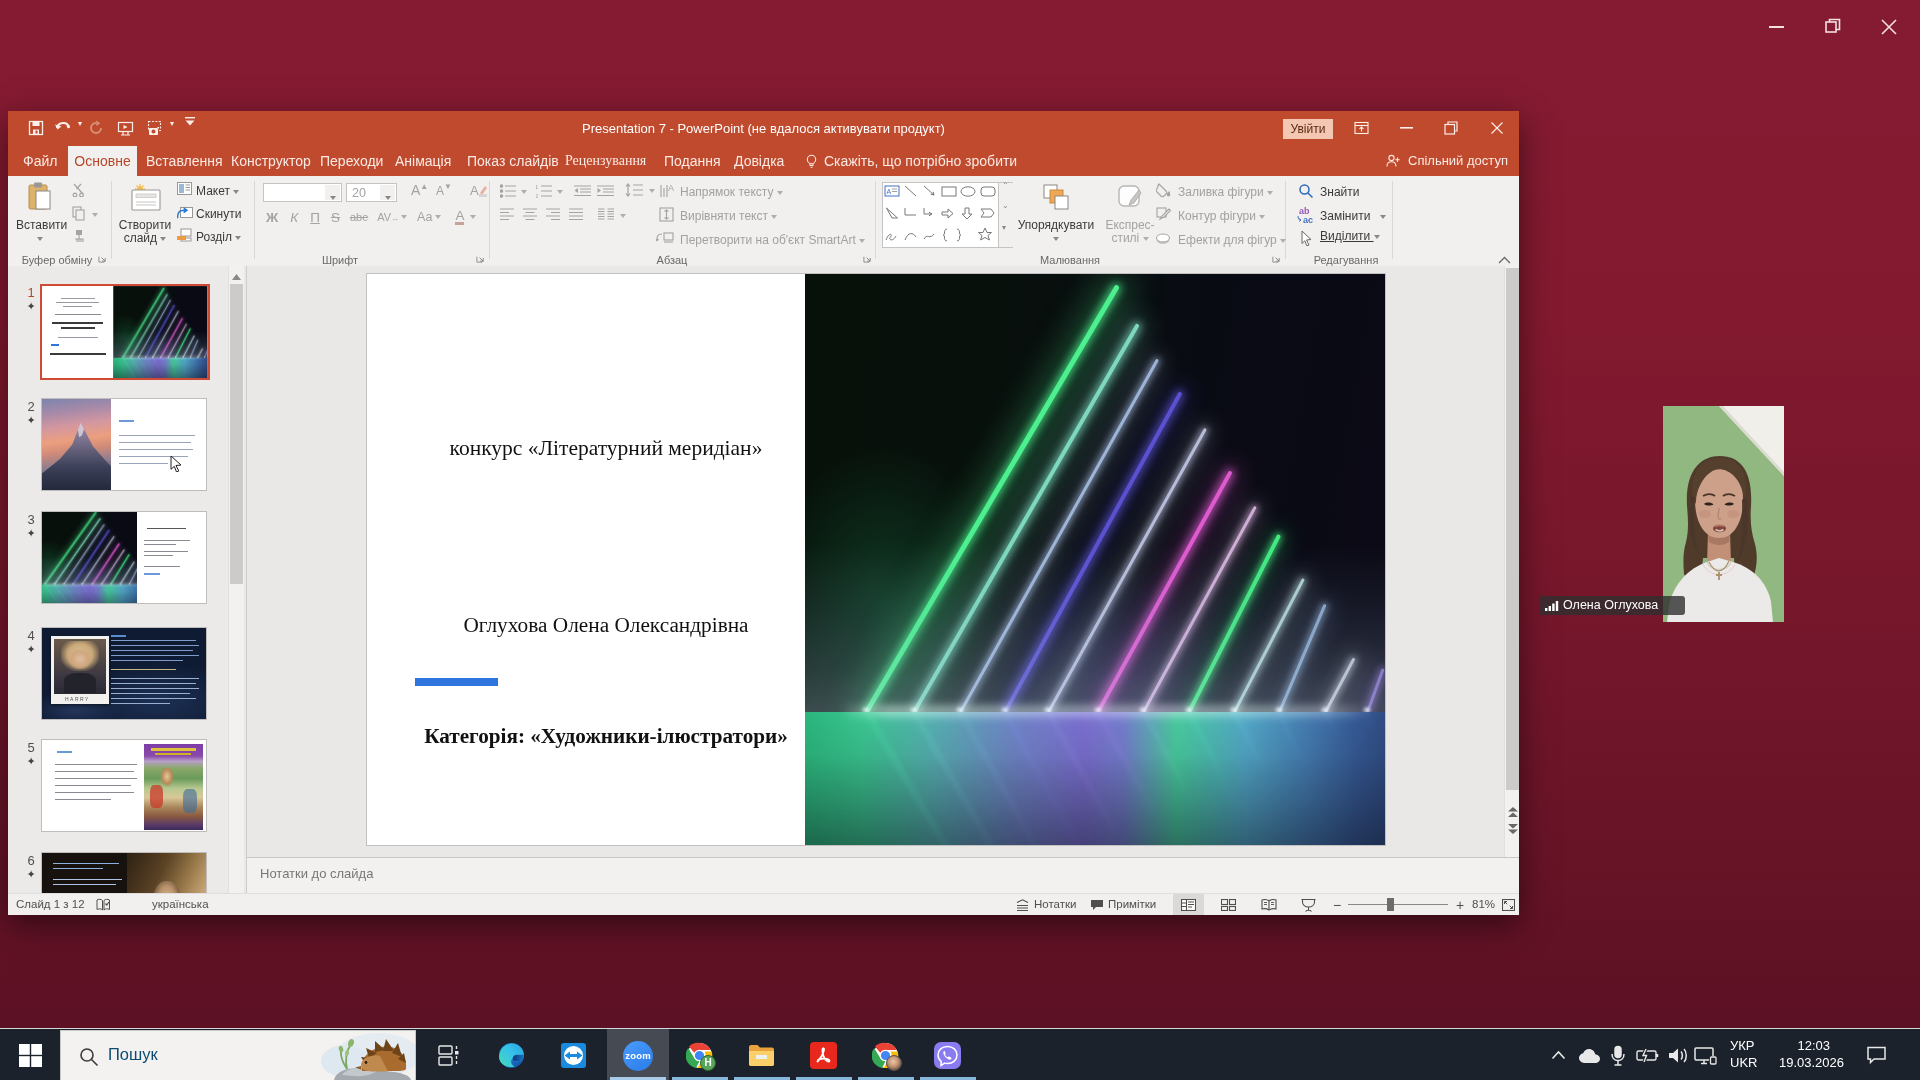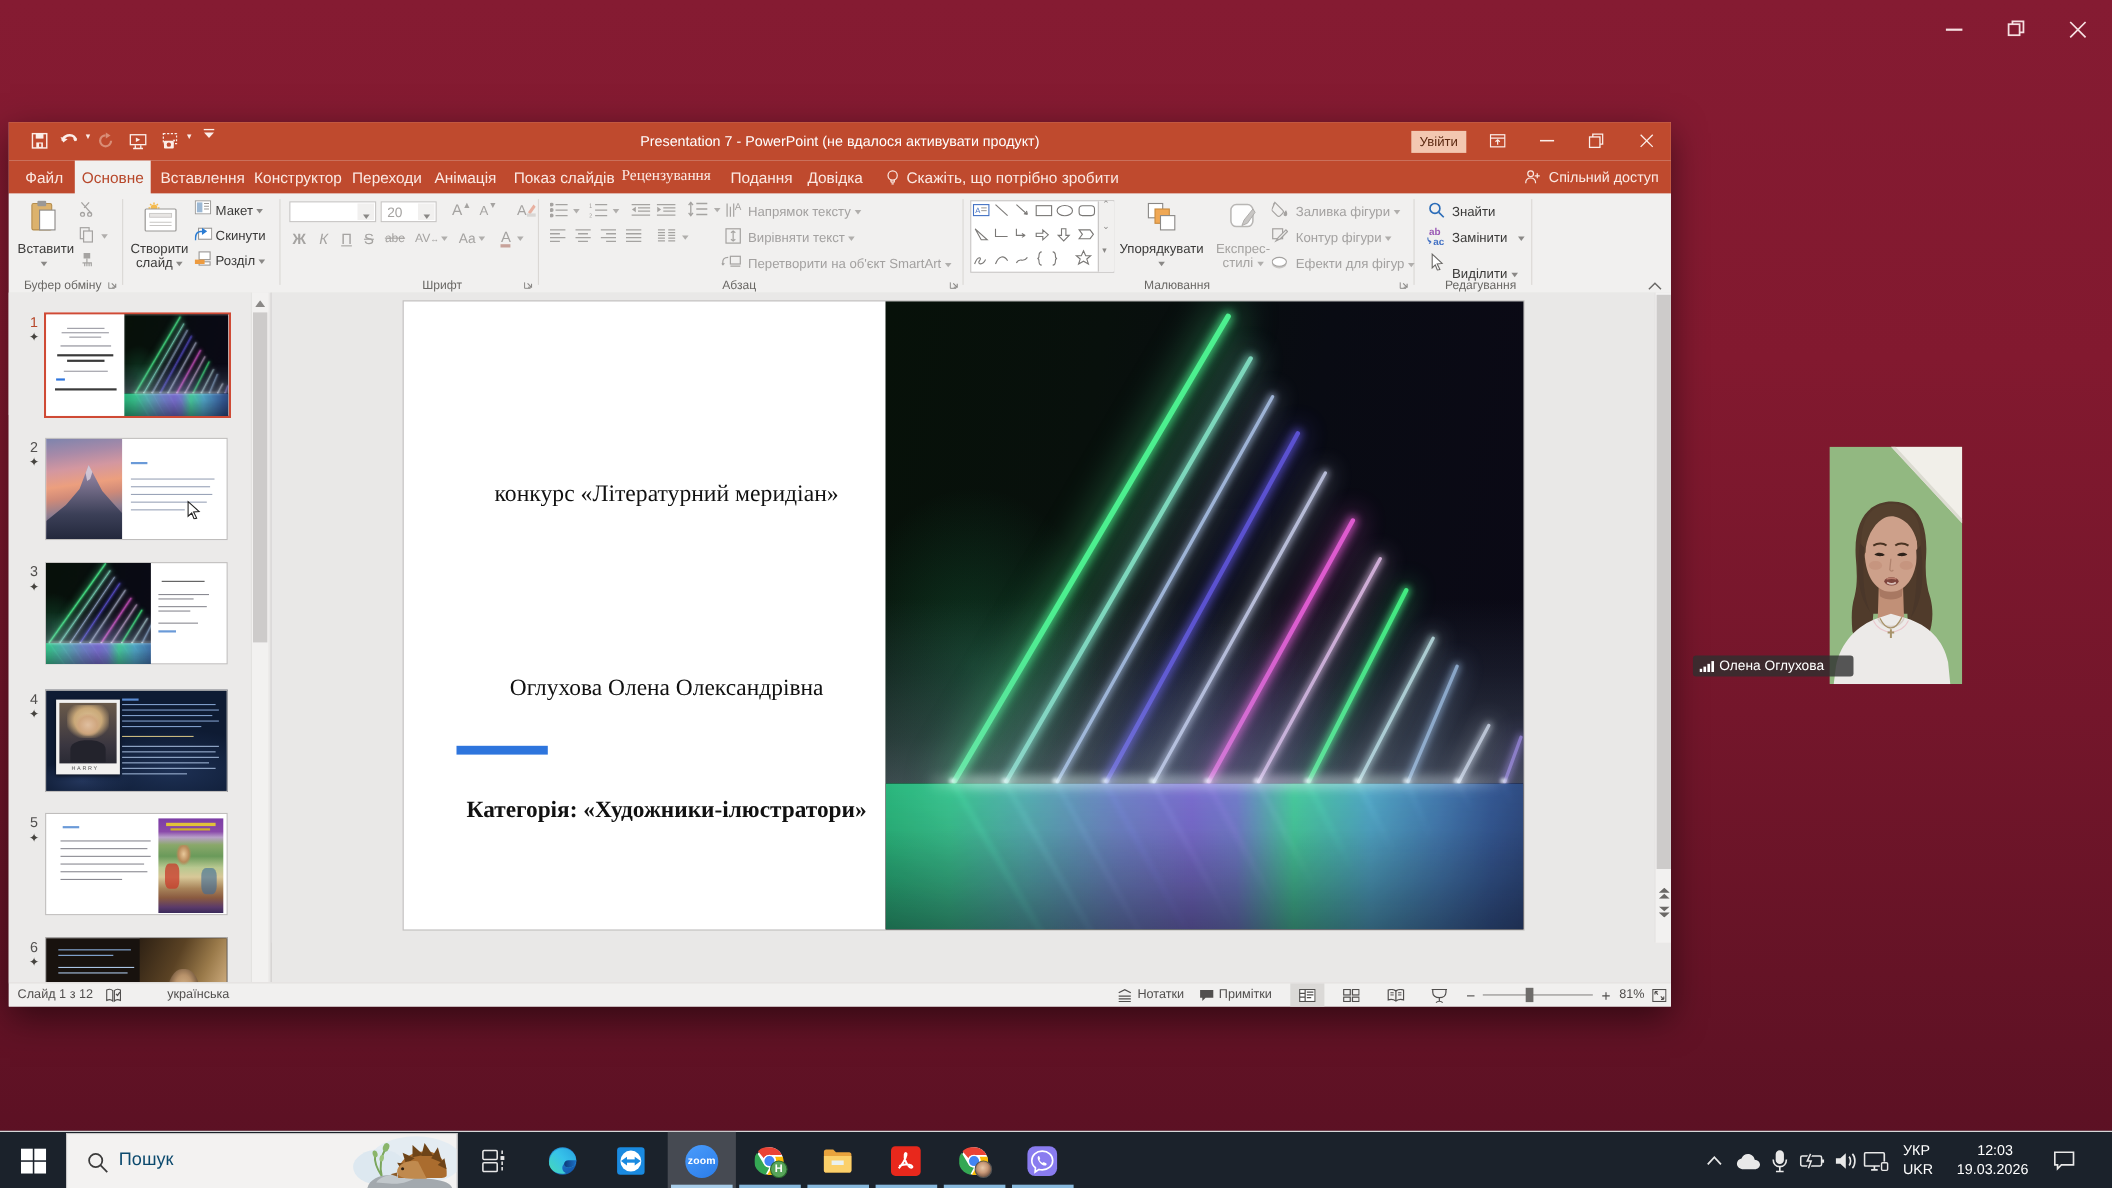--- a/index.html
+++ b/index.html
@@ -254,21 +254,21 @@
       <span style="text-decoration:underline; font-size:13.5px; margin-left:12px;">П</span>
         <span style="text-decoration:line-through; font-size:13.5px; margin-left:11px;">S</span>
       <span style="text-decoration:line-through; font-size:11px; margin-left:10px;">abе</span>
       <span style="font-size:11px; margin-left:9px;">AV<span style="font-size:8px;">↔</span></span>
         <span class="caret caret-d" style="margin-left:2px;"></span>
       <span style="font-size:12.5px; margin-left:10px;">Aa</span>
         <span class="caret caret-d" style="margin-left:3px;"></span>
       <span style="font-size:13.5px; margin-left:14px; border-bottom:3px solid #c7a29a; line-height:13px;">А</span>
         <span class="caret caret-d" style="margin-left:6px;"></span>
     </div>
-    <div class="glabel" style="left:272px;text-align:right;">Шрифт</div>
+    <div class="glabel" style="left:262px;">Шрифт</div>
     <svg class="lnch" style="left:468px; top:78px;" width="10" height="10" viewBox="0 0 10 10" fill="none" stroke="#8a8886" stroke-width="1">
         <path d="M1 3 L1 9 L7 9"></path>
         <path d="M4 4 L8 8 M8 4.5 L8 8 L4.5 8" stroke-width="1.1"></path>
       </svg>
 
     
     <svg style="position:absolute; left:492px; top:8px;" width="17" height="14" viewBox="0 0 17 14" fill="none" stroke="#a5a3a1" stroke-width="1.2">
         <circle cx="1.5" cy="2" r="1.2" fill="#a5a3a1"></circle>
         <circle cx="1.5" cy="7" r="1.2" fill="#a5a3a1"></circle>
         <circle cx="1.5" cy="12" r="1.2" fill="#a5a3a1"></circle>
@@ -410,21 +410,21 @@
     <svg style="position:absolute; left:1288px; top:30px;" width="19" height="18" viewBox="0 0 19 18">
         <text x="3" y="8" font-size="9" fill="#9a59b5" font-weight="bold">ab</text>
         <text x="7" y="17" font-size="9" fill="#4472c4" font-weight="bold">ac</text>
         <path d="M2 10 C2 13 3 14 5 14 M5 14 L3.2 12.5 M5 14 L3.2 15.5" stroke="#4472c4" stroke-width="1" fill="none"></path>
       </svg>
     <span class="rtxt" style="position:absolute; left:1312px; top:33px;">Замінити</span>
     <span class="caret" style="position:absolute; left:1372px; top:39px;"></span>
     <svg style="position:absolute; left:1292px; top:54px;" width="13" height="16" viewBox="0 0 13 16">
         <path d="M2 1 L11 9.5 L6.5 10 L9 15 L6.8 15.8 L4.8 10.8 L2 13.5 Z" fill="#fff" stroke="#6a6866" stroke-width="1"></path>
       </svg>
-    <span class="rtxt" style="position:absolute; left:1312px; top:66px;">Виділити <span class="caret"></span></span>
+    <span class="rtxt" style="position:absolute; left:1312px; top:53px;text-decoration:underline;">Виділити <span class="caret"></span></span>
     <div class="glabel" style="left:1268px;">Редагування</div>
 
     <svg style="position:absolute; left:1490px; top:80px;" width="13" height="8" viewBox="0 0 13 8" fill="none" stroke="#6a6866" stroke-width="1.3">
         <path d="M1 7 L6.5 1.5 L12 7"></path>
       </svg>
   </div>
 
   <div id="content">
     <div id="thumbpanel">
 
@@ -681,20 +681,23 @@
     </div>
     <div id="vscroll">
       <div class="sthumb" style="left:1px; top:2px; width:13px; height:522px;"></div>
       <svg style="position:absolute; left:3px; top:541px;" width="10" height="10" viewBox="0 0 10 10" fill="#6a6866">
           <path d="M0 4.5 L5 0 L10 4.5 Z M0 10 L5 5.5 L10 10 Z"></path>
         </svg>
       <svg style="position:absolute; left:3px; top:558px;" width="10" height="10" viewBox="0 0 10 10" fill="#6a6866">
           <path d="M0 0 L5 4.5 L10 0 Z M0 5.5 L5 10 L10 5.5 Z"></path>
         </svg>
     </div>
+    <div id="notesbar">
+        <span style="position:absolute; left:13px; top:8px;">Нотатки до слайда</span>
+      </div>
   </div>
 
   <div id="statusbar">
     <span style="position:absolute; left:8px; top:4px;">Слайд 1 з 12</span>
     <svg style="position:absolute; left:88px; top:4px;" width="15" height="14" viewBox="0 0 15 14" fill="none" stroke="#514f4e" stroke-width="1">
         <path d="M1 2 C3 1 5 1 6.5 2.5 L6.5 12 C5 10.5 3 10.5 1 11.5 Z M13.5 2 C11.5 1 9.5 1 8 2.5 L8 12 C9.5 10.5 11.5 10.5 13.5 11.5 Z"></path>
         <path d="M9.5 5.5 L10.8 7 L13 4" stroke-width="1.2"></path>
       </svg>
     <span style="position:absolute; left:144px; top:4px;">українська</span>
     <svg style="position:absolute; left:1008px; top:5px;" width="13" height="12" viewBox="0 0 13 12" fill="none" stroke="#514f4e" stroke-width="1.2">

